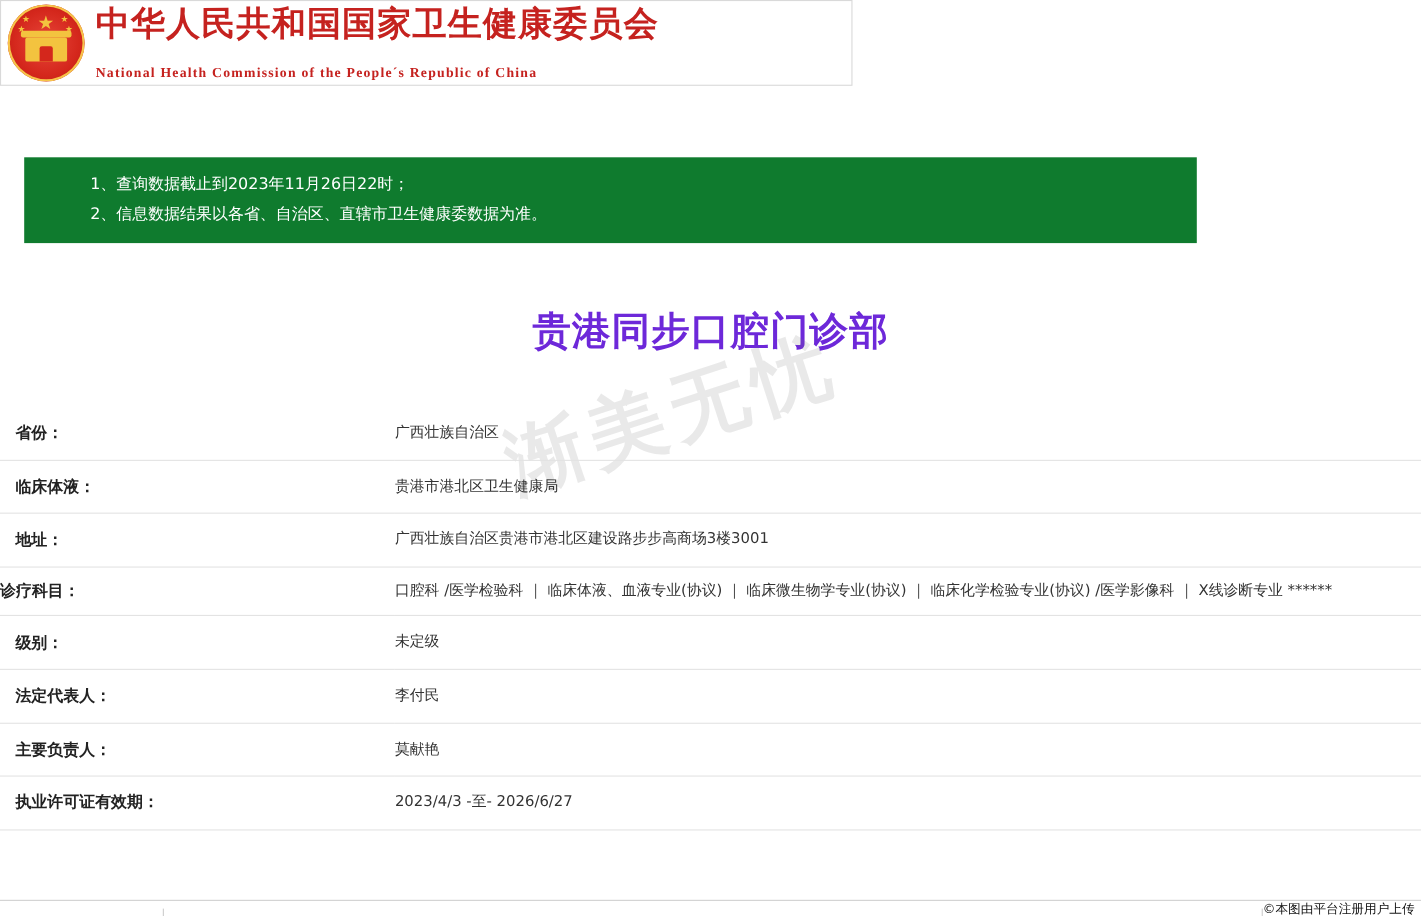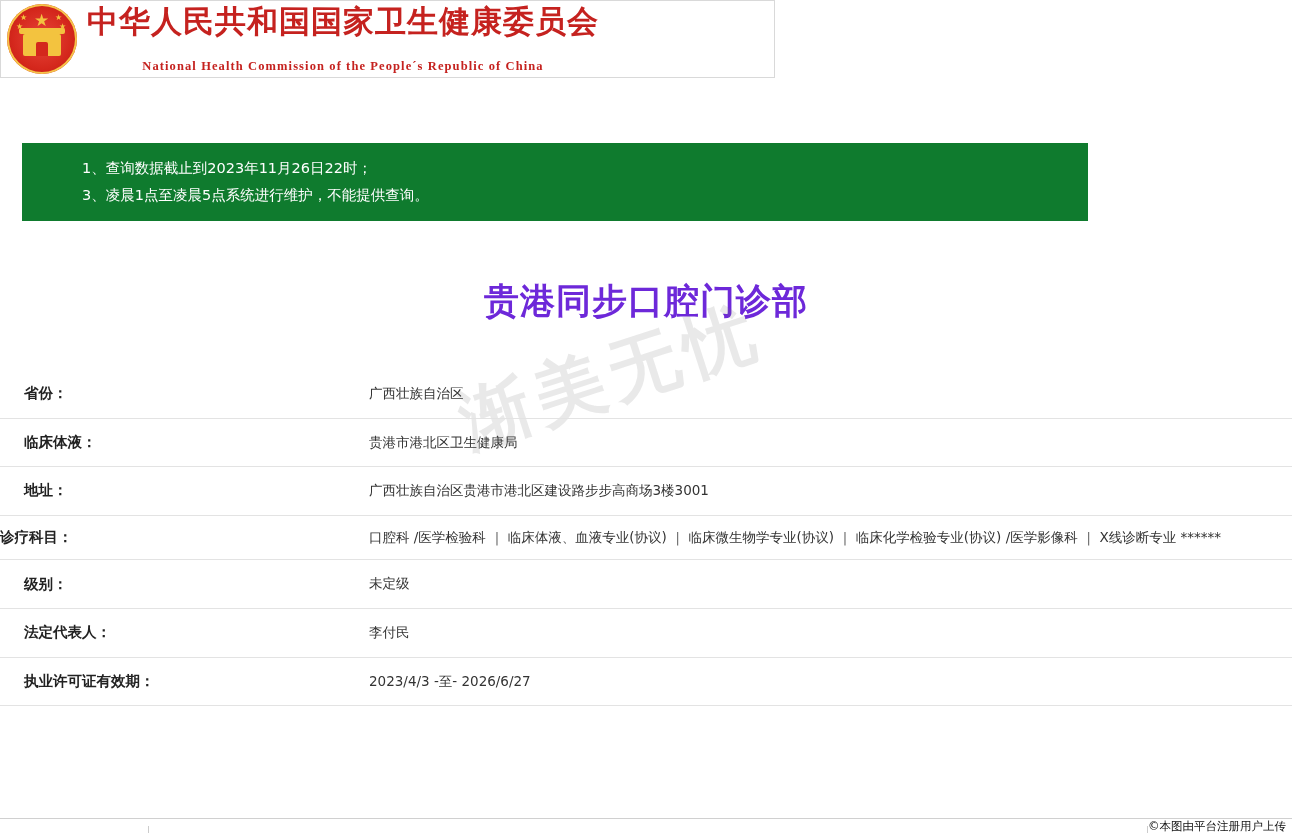--- a/index.html
+++ b/index.html
@@ -93,21 +93,20 @@
     white-space: nowrap;
   }
   .header-en {
     font-family: "Liberation Serif", serif;
     font-size: 12.5px;
     font-weight: bold;
     color: #c5221f;
     letter-spacing: 1.1px;
     margin-top: 20px;
     white-space: nowrap;
-    text-align: center;
   }
 
   
   .notice {
     position: absolute;
     left: 22px;
     top: 143px;
     width: 1066px;
     box-sizing: border-box;
     background: #0f7b2e;
@@ -144,21 +143,21 @@
   }
   .info-table tr {
     border-bottom: 1px solid #e3e3e3;
   }
   .info-table td {
     padding: 13px 0;
     vertical-align: middle;
   }
   .info-table td.label {
     width: 345px;
-    padding-left: 24px;
+    padding-left: 14px;
     font-size: 14.5px;
     font-weight: bold;
     color: #222;
   }
   .info-table td.value {
     font-size: 13.5px;
     color: #333;
     padding-right: 36px;
     line-height: 1.6;
   }
@@ -223,21 +222,21 @@
     <span class="gate"></span>
   </div>
   <div class="header-titles">
     <div class="header-cn">中华人民共和国国家卫生健康委员会</div>
     <div class="header-en">National Health Commission of the People´s Republic of China</div>
   </div>
 </div>
 
 <div class="notice">
   <div>1、查询数据截止到2023年11月26日22时；</div>
-  <div>3、凌晨1点至凌晨5点系统进行维护，不能提供查询。</div>
+  <div>2、信息数据结果以各省、自治区、直辖市卫生健康委数据为准。</div>
 </div>
 
 <div class="doc-title">贵港同步口腔门诊部</div>
 
 <div class="watermark">渐美无忧</div>
 
 <table class="info-table">
   <tbody>
     <tr>
       <td class="label">省份：</td>
@@ -257,20 +256,24 @@
     </tr>
     <tr>
       <td class="label">级别：</td>
       <td class="value">未定级</td>
     </tr>
     <tr>
       <td class="label">法定代表人：</td>
       <td class="value">李付民</td>
     </tr>
     <tr>
+      <td class="label">主要负责人：</td>
+      <td class="value">莫献艳</td>
+    </tr>
+    <tr>
       <td class="label">执业许可证有效期：</td>
       <td class="value">2023/4/3 -至- 2026/6/27</td>
     </tr>
   </tbody>
 </table>
 
 <div class="footer-bar"></div>
 <div class="footer-sub"></div>
 <div class="footer-note">©本图由平台注册用户上传</div>
 

